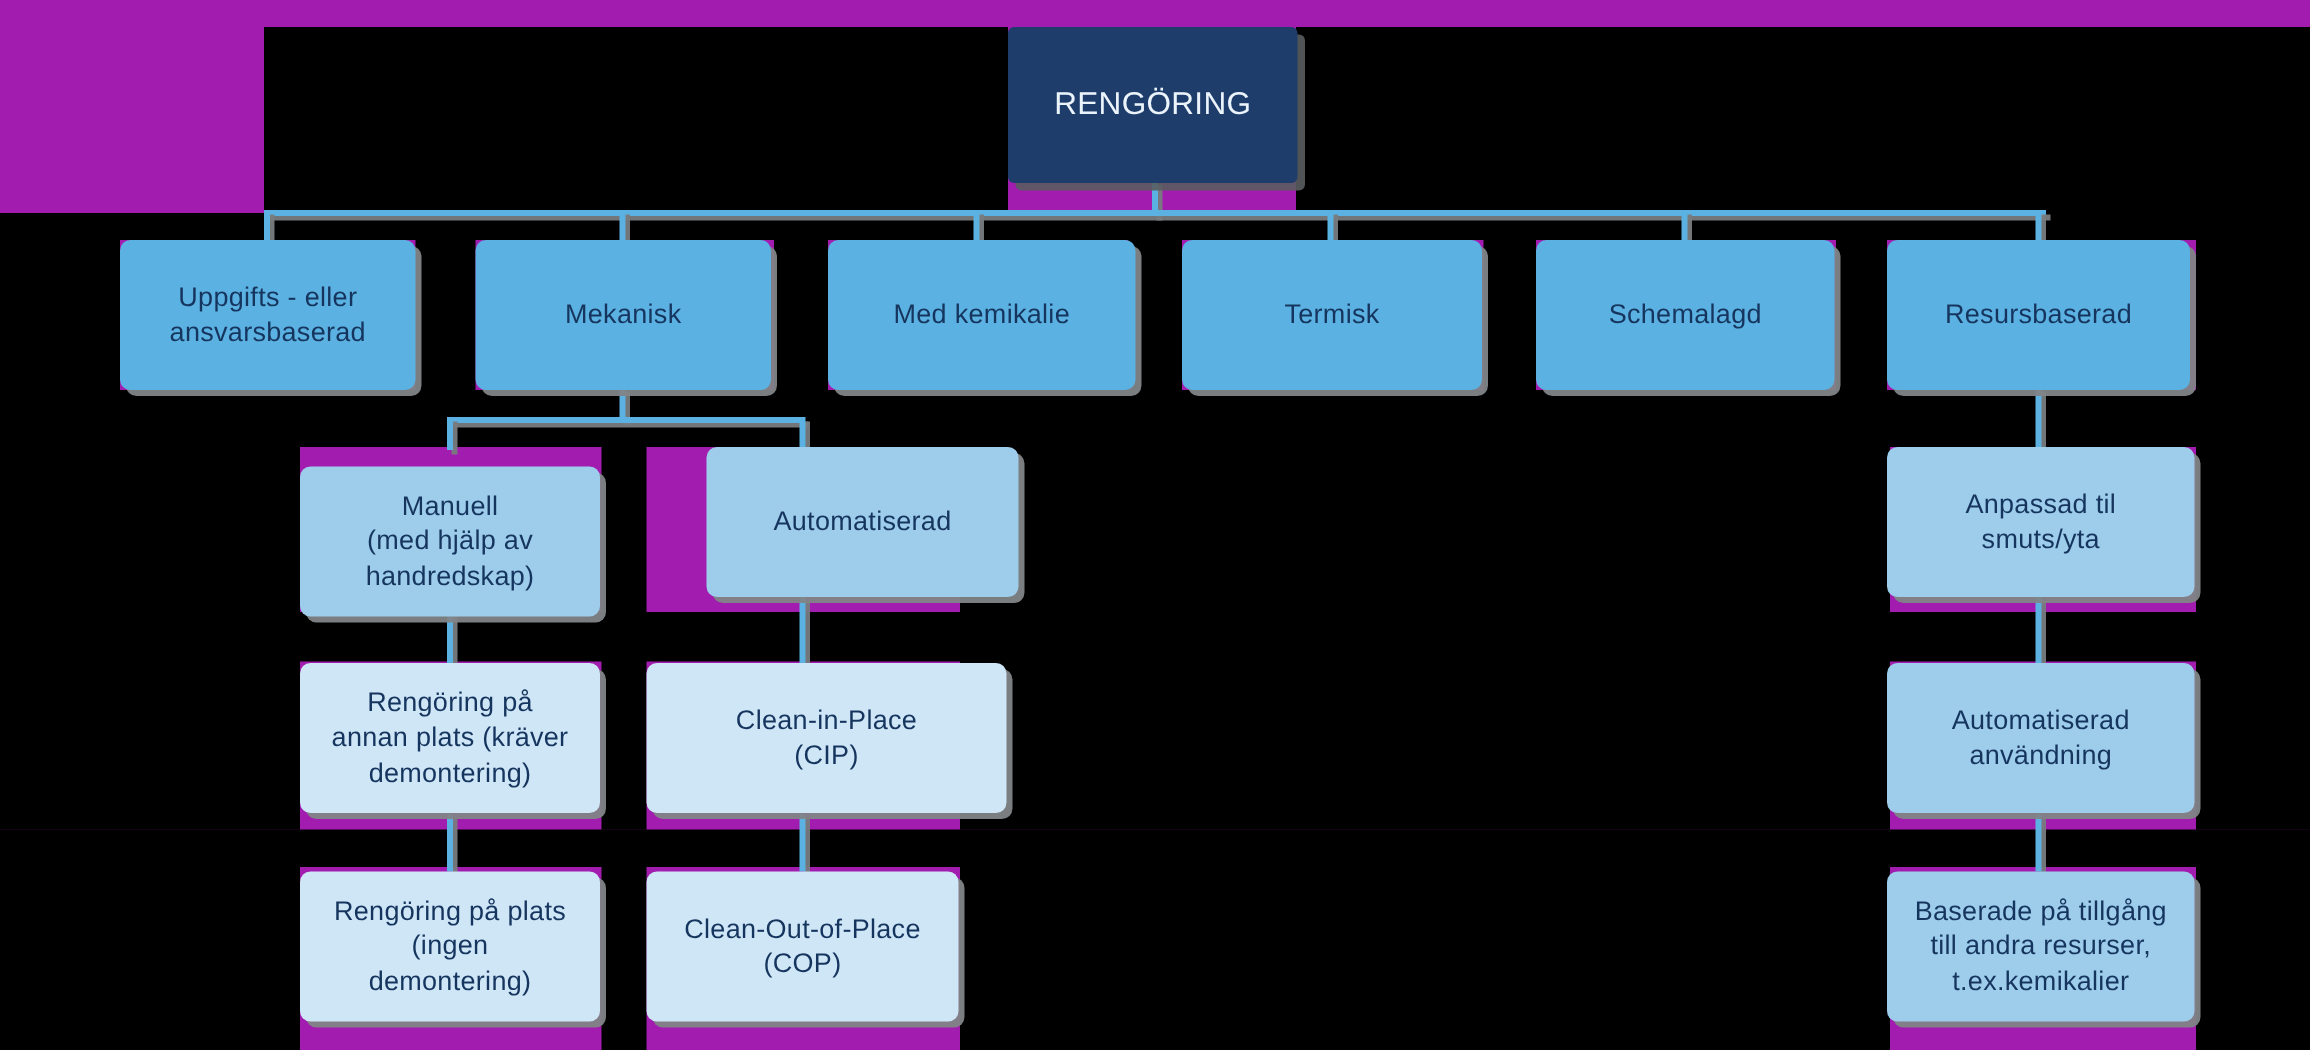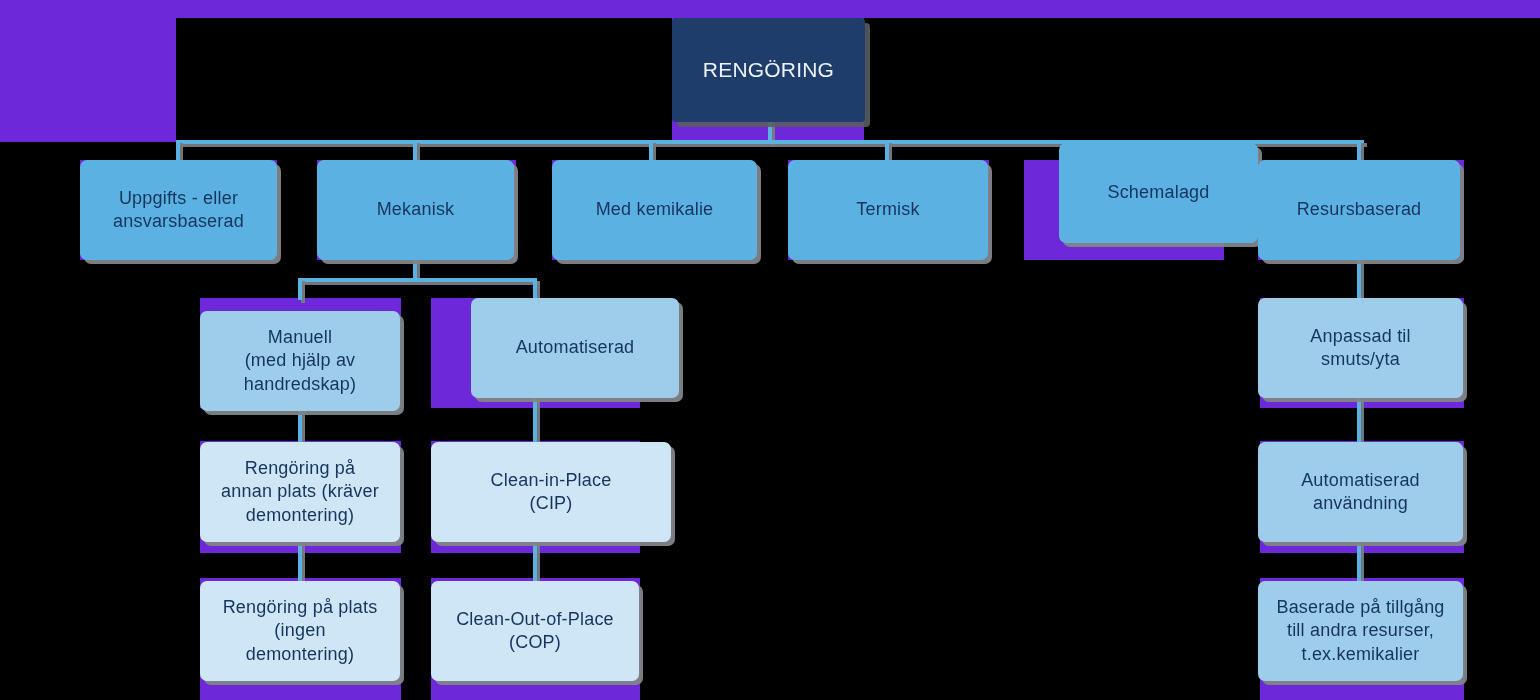--- a/index.html
+++ b/index.html
@@ -5,21 +5,21 @@
 <style>
   html, body {
     margin: 0;
     padding: 0;
     background: #ffffff;
   }
   #stage {
     position: relative;
     width: 1540px;
     height: 700px;
-    background: #6d28d9;
+    background: #a21caf;
     overflow: hidden;
     font-family: "Liberation Sans", "DejaVu Sans", sans-serif;
   }
 
   
   .band {
     position: absolute;
     background: #000000;
   }
 
@@ -141,21 +141,21 @@
 
   <div class="node lvl-2" style="left:80px; top:160px; width:197px; height:100px;">Uppgifts - eller
 ansvarsbaserad</div>
 
   <div class="node lvl-2" style="left:317px; top:160px; width:197px; height:100px;">Mekanisk</div>
 
   <div class="node lvl-2" style="left:552px; top:160px; width:205px; height:100px;">Med kemikalie</div>
 
   <div class="node lvl-2" style="left:788px; top:160px; width:200px; height:100px;">Termisk</div>
 
-  <div class="node lvl-2" style="left:1024px; top:143px; width:199px; height:100px;margin-left:35px;">Schemalagd</div>
+  <div class="node lvl-2" style="left:1024px; top:160px; width:199px; height:100px;">Schemalagd</div>
 
   <div class="node lvl-2" style="left:1258px; top:160px; width:202px; height:100px;">Resursbaserad</div>
 
   <div class="node lvl-3" style="left:200px; top:311px; width:200px; height:100px;">Manuell
 (med hjälp av
 handredskap)</div>
 
   <div class="node lvl-3" style="left:431px; top:298px; width:208px; height:100px;margin-left:40px;">Automatiserad</div>
 
   <div class="node lvl-3b" style="left:1258px; top:298px; width:205px; height:100px;">Anpassad til

